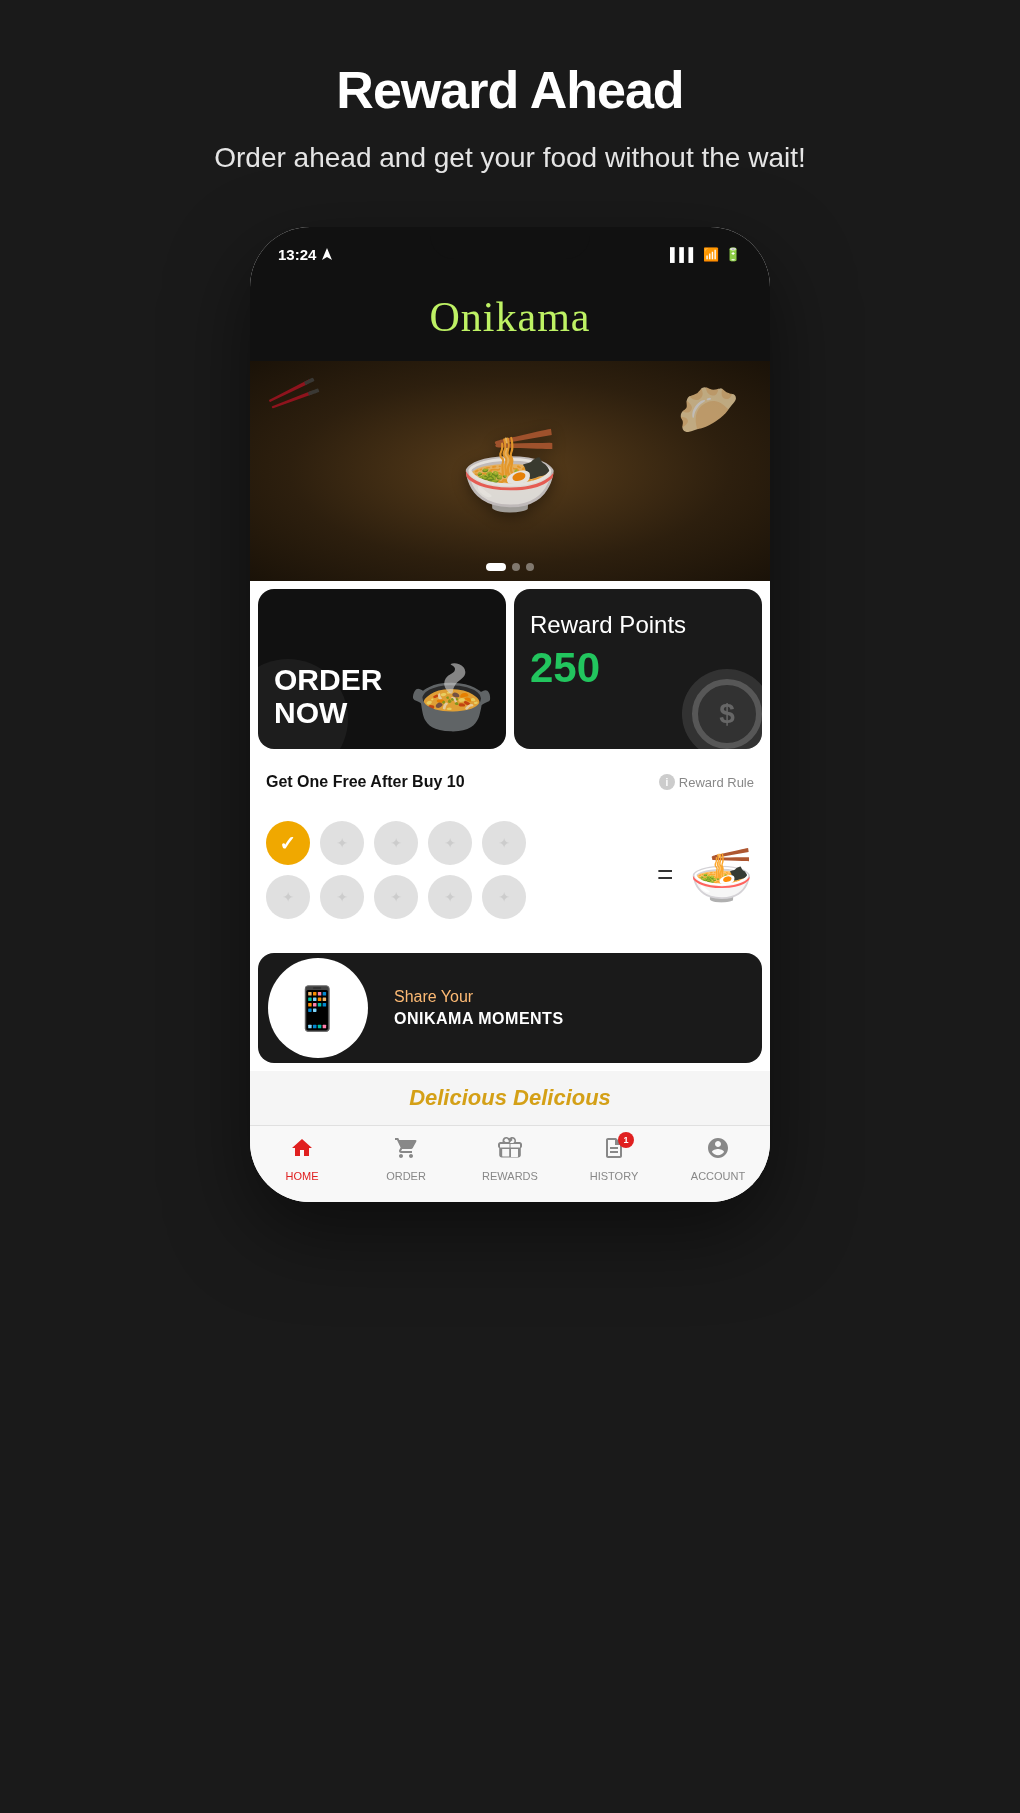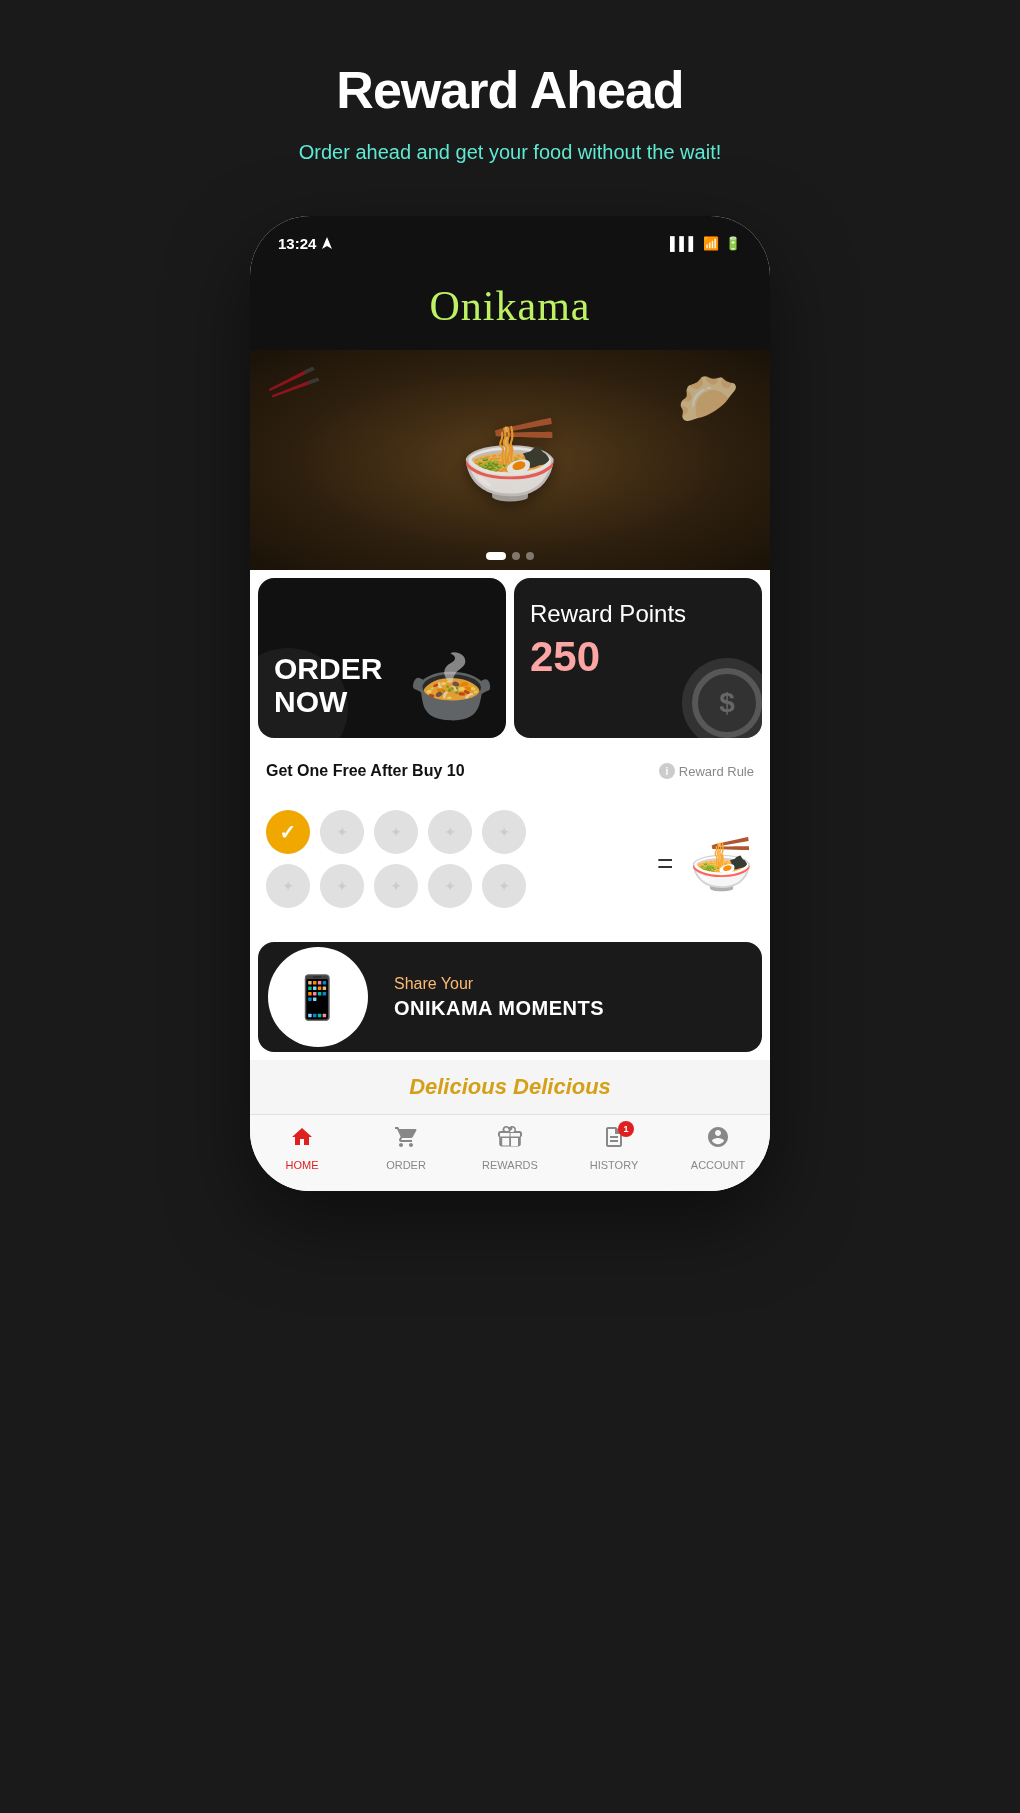--- a/index.html
+++ b/index.html
@@ -18,22 +18,22 @@
     .page-title {
       color: #ffffff;
       font-size: 52px;
       font-weight: 700;
       text-align: center;
       margin-bottom: 18px;
       letter-spacing: -1px;
     }
 
     .page-subtitle {
-      color: #5eead4;
-      font-size: 20px;
+      color: #e5e5e5;
+      font-size: 28px;
       font-weight: 400;
       text-align: center;
       line-height: 1.4;
       margin-bottom: 50px;
     }
 
     
     .phone {
       width: 520px;
       background: #ffffff;
@@ -233,21 +233,21 @@
 
     .card-reward-label {
       color: #ffffff;
       font-size: 24px;
       font-weight: 500;
       line-height: 1.3;
       margin-bottom: 4px;
     }
 
     .card-reward-points {
-      color: #fca5a5;
+      color: #22c55e;
       font-size: 42px;
       font-weight: 900;
       z-index: 2;
       position: relative;
     }
 
     .reward-coin {
       position: absolute;
       right: -10px;
       bottom: -10px;
@@ -410,21 +410,21 @@
 
     .share-top {
       color: #fdba74;
       font-size: 16px;
       font-weight: 400;
       margin-bottom: 4px;
     }
 
     .share-bottom {
       color: #ffffff;
-      font-size: 20px;
+      font-size: 16px;
       font-weight: 900;
       letter-spacing: 0.5px;
     }
 
     
     .bottom-teaser {
       background: #f5f5f5;
       padding: 14px 16px;
       text-align: center;
     }

